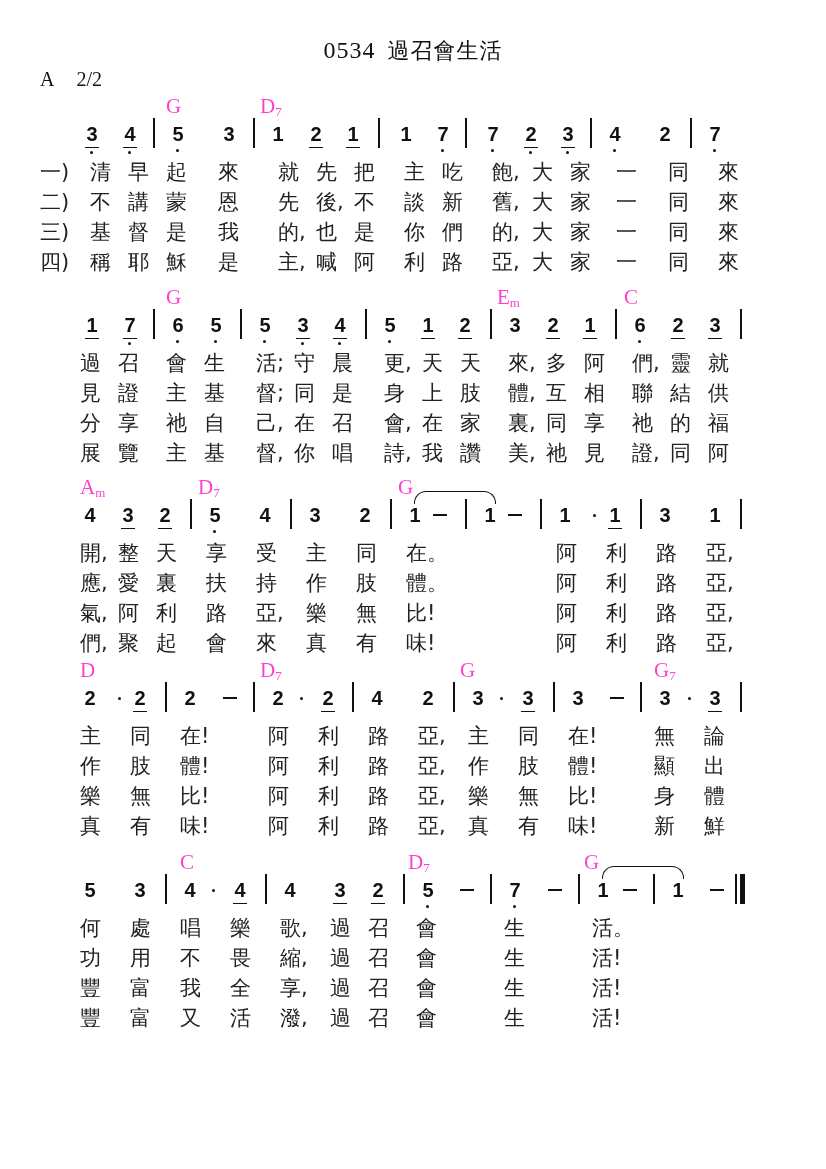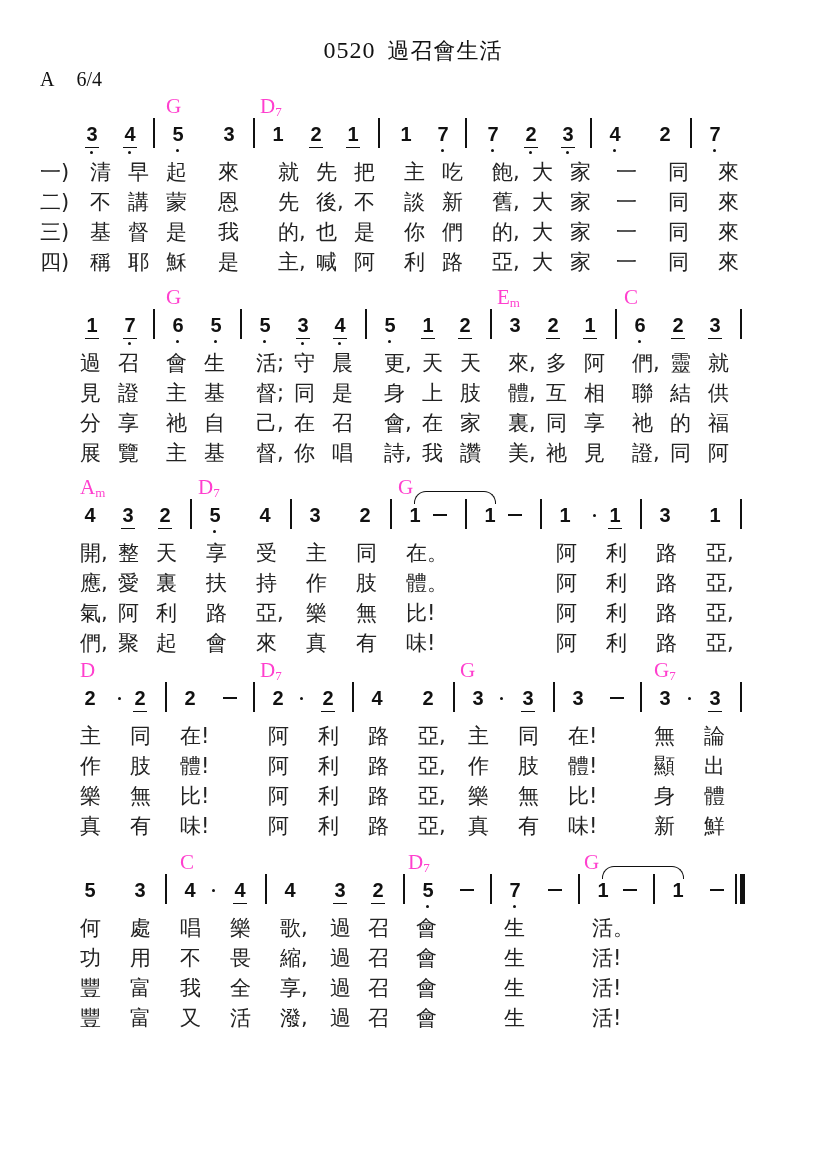--- a/index.html
+++ b/index.html
@@ -19,24 +19,24 @@
   .bar { position: absolute; width: 1.6px; height: 30px; background: #111; }
   .bar.thick { width: 5px; }
   .tie { position: absolute; height: 12px; border-top: 1.5px solid #111; border-left: 1.5px solid #111; border-right: 1.5px solid #111; border-radius: 12px 12px 0 0; border-bottom: none; }
   .lyric { position: absolute; font-family: "DejaVu Sans", sans-serif; font-size: 21px; line-height: 1; white-space: pre; color: #222; }
   .verse-label { position: absolute; font-family: "DejaVu Sans", sans-serif; font-size: 21px; line-height: 1; color: #222; }
 </style>
 </head>
 <body>
 
 <div class="title">
-  <span class="num">0520</span><span>過召會生活</span>
+  <span class="num">0534</span><span>過召會生活</span>
 </div>
 <div class="key">
-  <span>A</span><span>6/4</span>
+  <span>A</span><span>2/2</span>
 </div>
 
 <div id="score">
     <div class="chord" style="left: 166px; top: 96px;"><span>G</span></div>
     <div class="chord" style="left: 260px; top: 96px;"><span>D</span><sub>7</sub></div>
     <div class="note u d" style="left: 82px; top: 124px;">3</div>
     <div class="note u d" style="left: 120px; top: 124px;">4</div>
     <div class="bar" style="left: 153px; top: 118px;"></div>
     <div class="note d" style="left: 168px; top: 124px;">5</div>
     <div class="note" style="left: 219px; top: 124px;">3</div>

